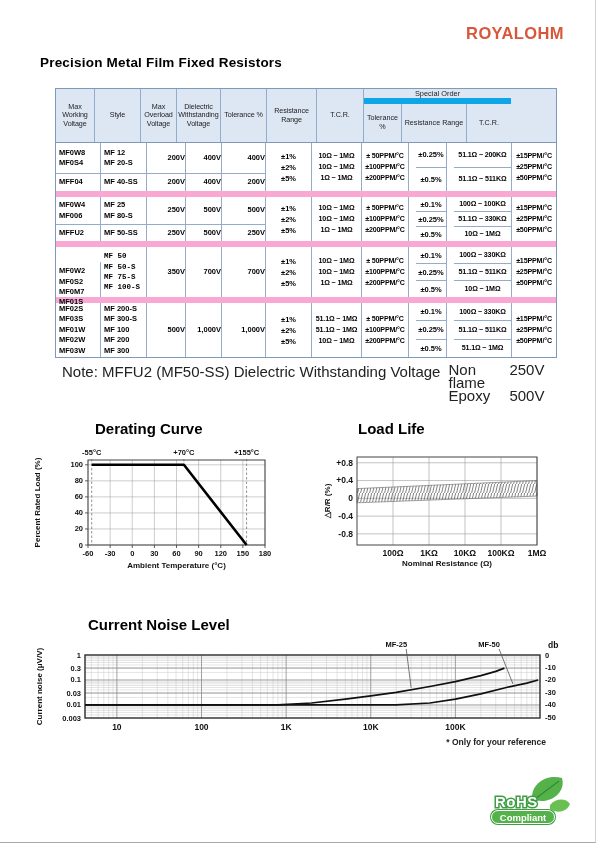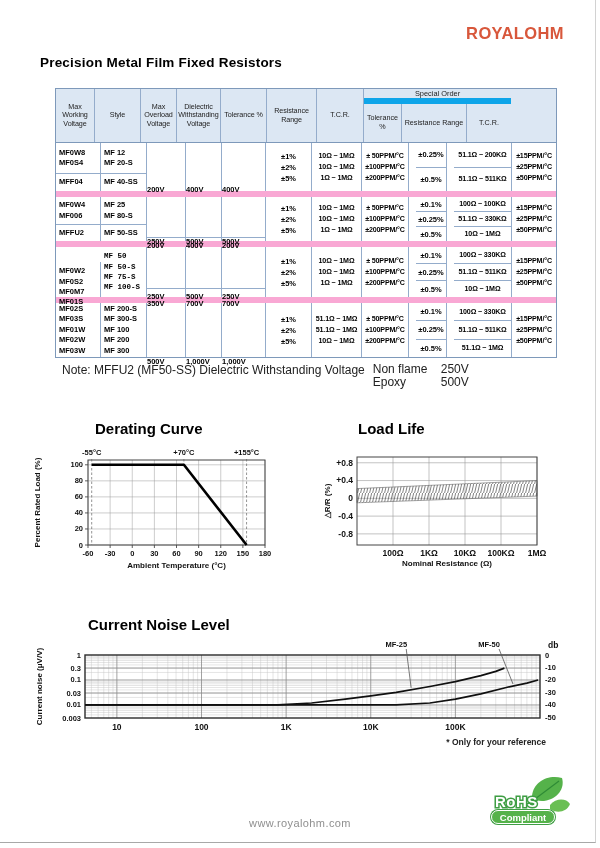--- a/index.html
+++ b/index.html
@@ -25,28 +25,28 @@
   .hc2{box-sizing:border-box;border-right:1px solid #94accb;display:flex;align-items:center;
        justify-content:center;text-align:center;font-size:7.2px;line-height:8.6px;padding:1px;color:#222;}
   .hc2.last,.tcol.last{border-right:none;}
   .tgroup{display:flex;border-bottom:6px solid #f9a8d4;font-weight:bold;font-size:7.5px;color:#000;}
   #tgroups .tgroup:last-child{border-bottom:none;}
   .tcol{box-sizing:border-box;border-right:1px solid #94accb;display:flex;flex-direction:column;}
   .sub{box-sizing:border-box;display:flex;flex-direction:column;justify-content:center;}
   .sub.bt,.sprow.bt{border-top:1px solid #94accb;}
   .sub div{line-height:10.4px;}
   .pl div{padding-left:3px;text-align:left;}
-  .ctr{text-align:left;margin-top:32px;}
+  .ctr{text-align:right;}
   .merged{flex:1;display:flex;flex-direction:column;justify-content:center;text-align:center;}
   .merged div{line-height:11px;}
   .sprow{flex:1;display:flex;align-items:center;justify-content:center;text-align:center;margin-left:7px;}
   .small{font-size:7.1px;letter-spacing:-.15px;}
 
   
-  .note{position:absolute;left:62px;top:363px;display:flex;gap:8px;font-size:12px;color:#222;}
+  .note{position:absolute;left:62px;top:363px;display:flex;gap:8px;font-size:15px;color:#222;}
   .note-cases{width:96px;}
   .note-case{display:flex;justify-content:space-between;line-height:13px;}
 
   
   .ctitle{position:absolute;font-size:15px;font-weight:bold;color:#000;}
   svg{position:absolute;overflow:visible;}
   .tick{font:bold 7.5px "Liberation Sans",sans-serif;fill:#111;}
   .tick2{font:bold 8.5px "Liberation Sans",sans-serif;fill:#111;}
   .axis{font:bold 8px "Liberation Sans",sans-serif;fill:#111;}
   .ann{font:bold 7.5px "Liberation Sans",sans-serif;fill:#111;}
@@ -612,14 +612,13 @@
   <svg id="rohs-svg" style="left:487px;top:773px" width="84" height="54" viewBox="0 0 84 54">
     <path d="M45 23 C46 9 61 1 75 5 C78 15 71 26 57 28 C51 28.5 47 26.5 45 23 Z" fill="#55b24a"></path>
     <path d="M48 26 C56 20 64 14 72 8" fill="none" stroke="#2e8b35" stroke-width="1.1"></path>
     <path d="M63 32 C69 25 79 25 83 31 C80 39 70 41 63 36 Z" fill="#6abf53"></path>
     <text id="rohs-line1" x="8" y="34" style="font:bold 15px 'Liberation Sans',sans-serif;paint-order:stroke;stroke:#3f9e44;stroke-width:3px;fill:#ffffff;letter-spacing:.5px">RoHS</text>
     <rect x="3" y="36" width="66" height="16" rx="8" fill="#3f9e44"></rect>
     <rect x="4.5" y="37.5" width="63" height="13" rx="6.5" fill="#55b24a" stroke="#ffffff" stroke-width="1"></rect>
     <text id="rohs-line2" x="36" y="47.5" text-anchor="middle" style="font:bold 9.5px 'Liberation Sans',sans-serif;fill:#ffffff">Compliant</text>
   </svg>
 
-  <div class="footer-url">www.royalohm.com</div>
 </div>
 
 </body></html>

